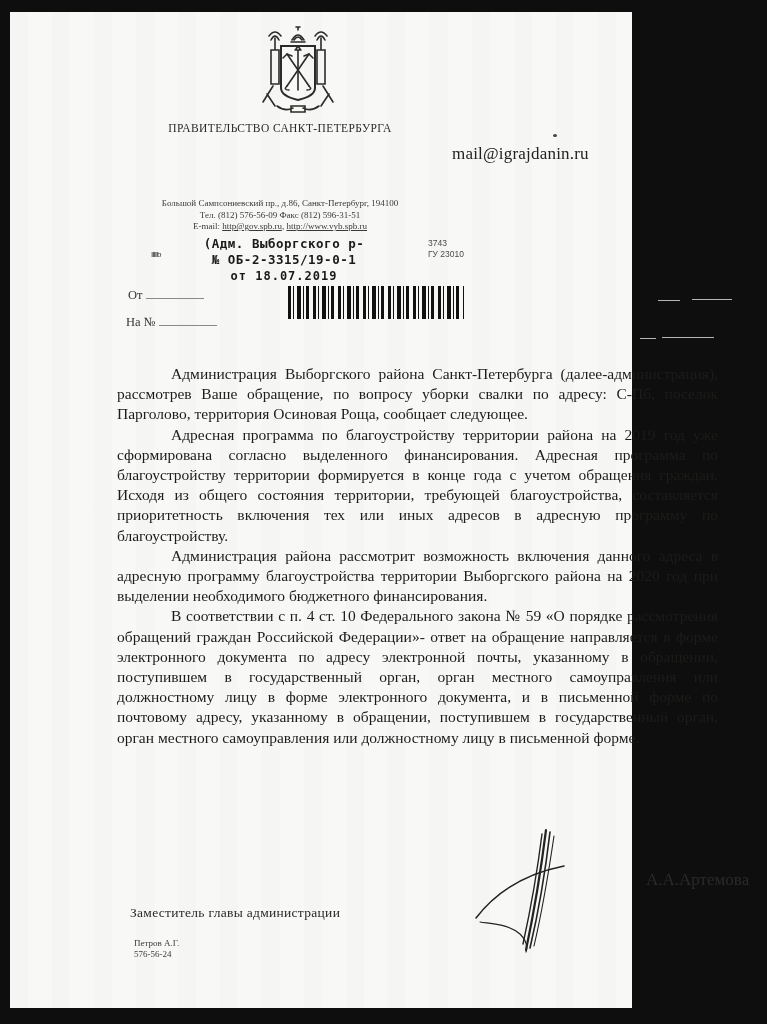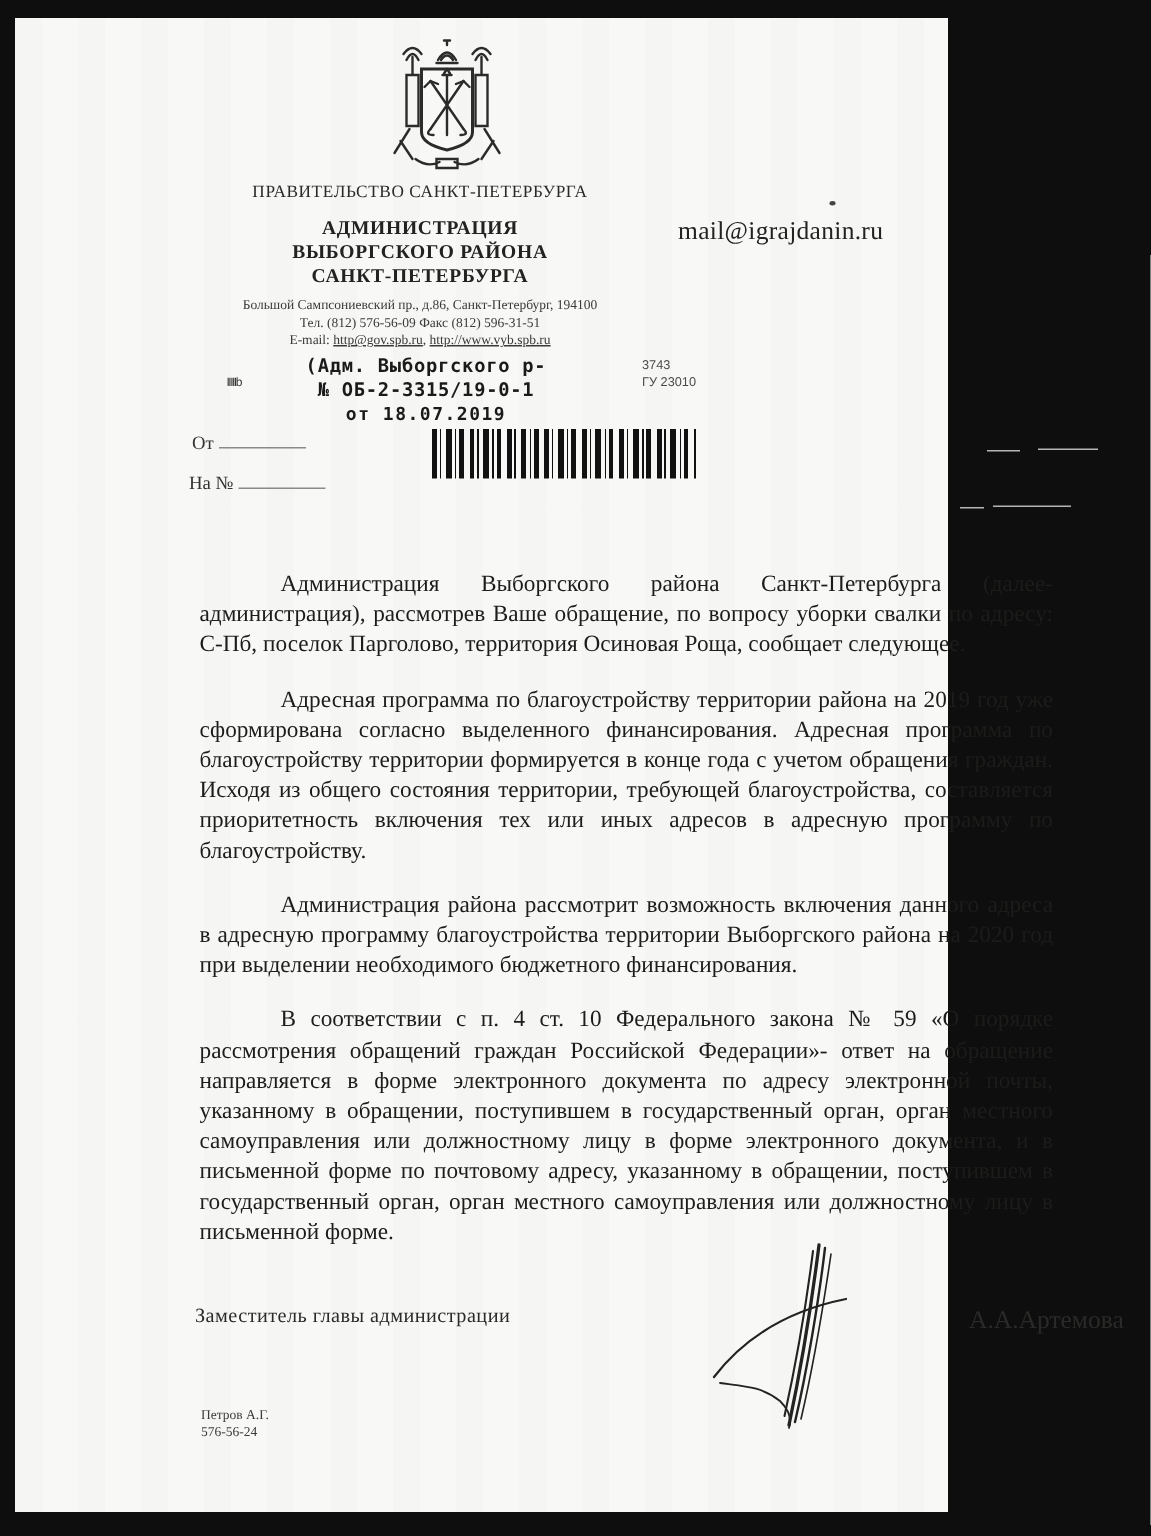--- a/index.html
+++ b/index.html
@@ -51,24 +51,24 @@
   .ref-to{left:116px; top:303px; font-size:12.5px; color:#333;}
   .ref-line{display:inline-block; width:58px; border-bottom:1px solid #8a8a88; height:10px;}
   .faint-dash{border-top:1px solid #b5b5b2; height:0;}
   .fd1{left:648px; top:288px; width:22px;}
   .fd2{left:682px; top:287px; width:40px;}
   .fd3{left:630px; top:326px; width:16px;}
   .fd4{left:652px; top:325px; width:52px;}
   
   .body-text{left:107px; top:352px; width:601px;
     font-size:15.5px; line-height:20.2px; text-align:justify; color:#1c1c1a;}
-  .body-text p{margin:16px; text-indent:54px;}
+  .body-text p{margin:0; text-indent:54px;}
   .body-text .b{font-weight:normal;}
   
-  .sig-row-label{left:120px; top:857px; font-size:13.5px; color:#2a2a28; letter-spacing:0.3px;}
+  .sig-row-label{left:120px; top:893px; font-size:13.5px; color:#2a2a28; letter-spacing:0.3px;}
   .sig-name{left:592px; top:858px; font-size:17px; color:#2a2a28;margin-left:44px;}
   .sig-svg{left:458px; top:810px; width:130px; height:145px;}
   
   .footer{left:124px; top:926px; font-size:9px; line-height:11px; color:#3c3c3a;}
 </style>
 </head>
 <body>
 
 <div class="page">
 
@@ -90,25 +90,20 @@
       <path d="M70 24 H78 V58 H70 Z M74 24 V12 M70 14 Q74 6 78 14 M68 10 Q74 2 80 10"></path>
 
       <path d="M26 60 L16 76 M76 60 L86 76 M20 68 L28 80 M82 68 L74 80"></path>
 
       <path d="M30 80 Q38 86 46 82 M72 80 Q64 86 56 82 M44 80 H58 V86 H44 Z"></path>
     </g>
   </svg>
 
   <div class="abs gov-line">ПРАВИТЕЛЬСТВО САНКТ-ПЕТЕРБУРГА</div>
 
-  <div class="abs org-block">
-    <div>АДМИНИСТРАЦИЯ</div>
-    <div>ВЫБОРГСКОГО РАЙОНА</div>
-    <div>САНКТ-ПЕТЕРБУРГА</div>
-  </div>
 
   <div class="abs addr-block">
     <div>Большой Сампсониевский пр., д.86, Санкт-Петербург, 194100</div>
     <div>Тел. (812) 576-56-09 Факс (812) 596-31-51</div>
     <div><span>E-mail: </span><span class="lnk">http@gov.spb.ru</span><span>, </span><span class="lnk">http://www.vyb.spb.ru</span></div>
   </div>
 
   <div class="abs email-dot"></div>
   <div class="abs email-overlay">mail@igrajdanin.ru</div>
 

